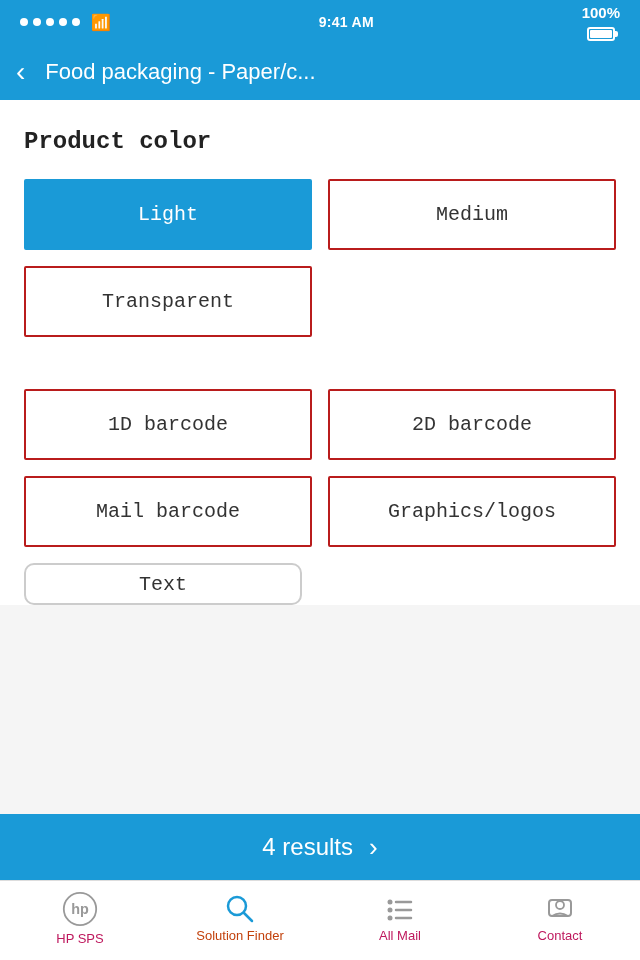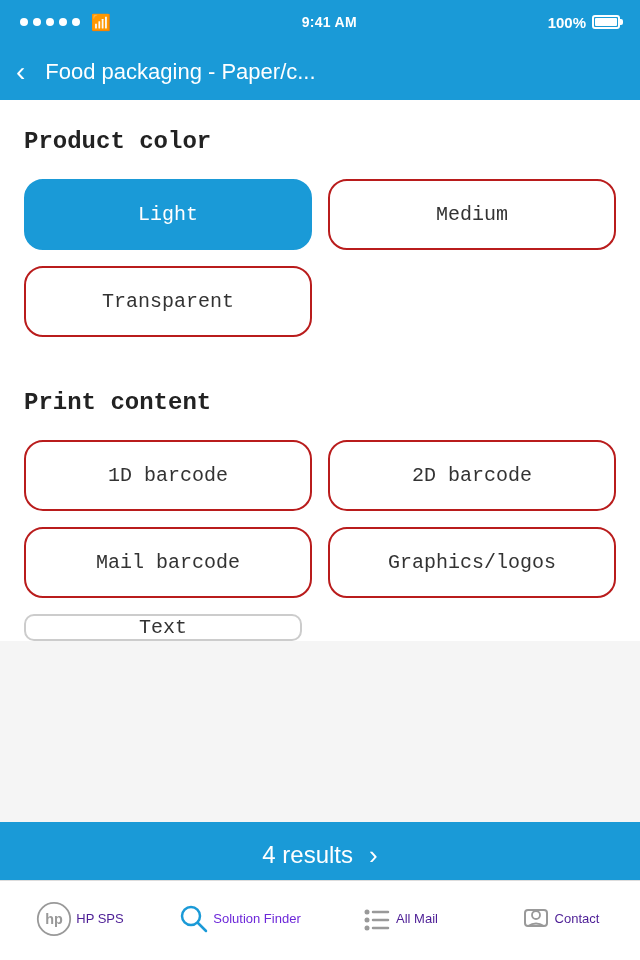--- a/index.html
+++ b/index.html
@@ -42,20 +42,21 @@
       font-size: 14px;
       font-weight: 600;
       letter-spacing: 0.3px;
     }
     .status-bar-right {
       display: flex;
       align-items: center;
       gap: 6px;
       font-size: 15px;
       font-weight: 600;
+      flex-direction: column;
     }
     .battery-icon {
       display: inline-flex;
       align-items: center;
     }
     .battery-body {
       width: 28px; height: 14px;
       border: 2px solid white;
       border-radius: 3px;
       position: relative;
@@ -123,21 +124,21 @@
 
     .options-grid {
       display: grid;
       grid-template-columns: 1fr 1fr;
       gap: 16px;
       margin-bottom: 16px;
     }
 
     .option-btn {
       border: 2px solid #b91c1c;
-      border-radius: 19px;
+      border-radius: 2px;
       padding: 22px 16px;
       text-align: center;
       font-size: 20px;
       color: #333;
       background: white;
       cursor: pointer;
     }
     .option-btn.selected {
       background: #1a9ad7;
       border-color: #1a9ad7;
@@ -147,21 +148,21 @@
       grid-column: 1;
     }
 
     .section-gap {
       height: 36px;
     }
 
     
     .results-bar {
       position: absolute;
-      bottom: 72px;
+      bottom: 80px;
       left: 0; right: 0;
       background: #1a9ad7;
       height: 66px;
       display: flex;
       align-items: center;
       justify-content: center;
       gap: 16px;
       cursor: pointer;
     }
     .results-text {
@@ -181,33 +182,33 @@
       bottom: 0; left: 0; right: 0;
       height: 80px;
       background: white;
       border-top: 1px solid #ddd;
       display: flex;
       align-items: center;
     }
     .tab-item {
       flex: 1;
       display: flex;
-      flex-direction: row;
+      flex-direction: column;
       align-items: center;
       justify-content: center;
       gap: 4px;
       cursor: pointer;
       padding-bottom: 4px;
     }
     .tab-label {
       font-size: 13px;
-      color: #4c1d95;
+      color: #be185d;
     }
     .tab-label.active {
-      color: #6d28d9;
+      color: #c2410c;
     }
 
     
     .hp-logo {
       width: 36px;
       height: 36px;
     }
   </style>
 </head>
 <body>
@@ -246,31 +247,30 @@
       <div class="option-btn">Medium</div>
     </div>
     <div class="options-grid">
       <div class="option-btn single">Transparent</div>
     </div>
   </div>
 
   <div class="section-gap"></div>
 
   <div>
-    <div class="section-title">Print content</div>
     <div class="options-grid">
       <div class="option-btn">1D barcode</div>
       <div class="option-btn">2D barcode</div>
     </div>
     <div class="options-grid">
       <div class="option-btn">Mail barcode</div>
       <div class="option-btn">Graphics/logos</div>
     </div>
 
-    <div style="width:47%; border:2px solid #ccc; border-radius:10px; padding:4px 16px; text-align:center; font-size:20px; color:#333; background:white; overflow:hidden; height:27px; display:flex; align-items:center; justify-content:center; margin-top:0;">Text</div>
+    <div style="width:47%; border:2px solid #ccc; border-radius:10px; padding:4px 16px; text-align:center; font-size:20px; color:#333; background:white; overflow:hidden; height:42px; display:flex; align-items:center; justify-content:center; margin-top:0;">Text</div>
   </div>
 
 </div>
 
 <div class="results-bar">
   <span class="results-text">4 results</span>
   <span class="results-chevron">›</span>
 </div>
 
 <div class="tab-bar">

